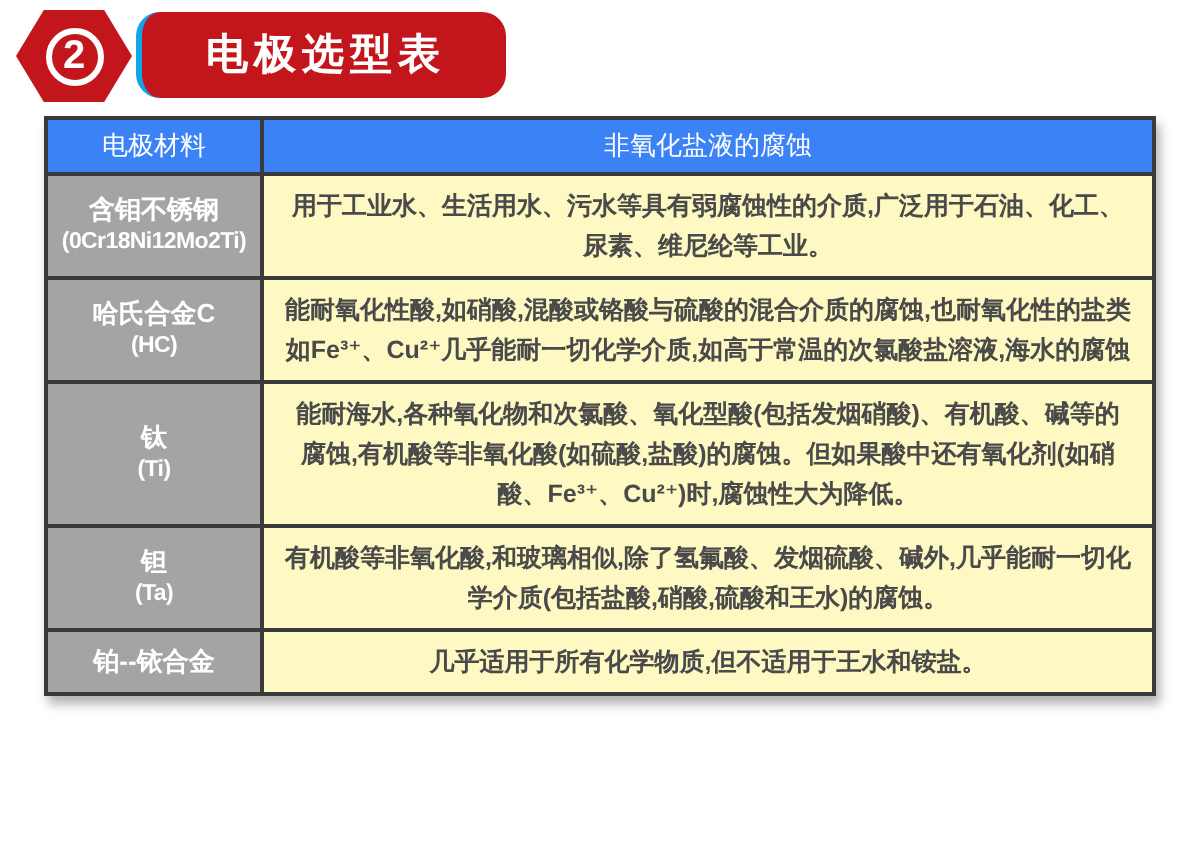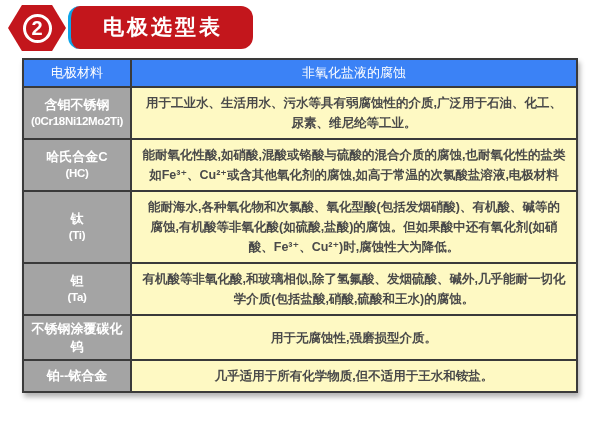--- a/index.html
+++ b/index.html
@@ -113,44 +113,37 @@
         <div>含钼不锈钢</div>
         <div class="code">(0Cr18Ni12Mo2Ti)</div>
       </td>
       <td class="desc-cell">用于工业水、生活用水、污水等具有弱腐蚀性的介质,广泛用于石油、化工、尿素、维尼纶等工业。</td>
     </tr>
     <tr>
       <td class="mat-cell">
         <div>哈氏合金C</div>
         <div class="code">(HC)</div>
       </td>
-      <td class="desc-cell">能耐氧化性酸,如硝酸,混酸或铬酸与硫酸的混合介质的腐蚀,也耐氧化性的盐类如Fe³⁺、Cu²⁺或含其他氧化剂的腐蚀,如高于常温的次氯酸盐溶液,电极材料</td>
+      <td class="desc-cell">能耐氧化性酸,如硝酸,混酸或铬酸与硫酸的混合介质的腐蚀,也耐氧化性的盐类如Fe³⁺、Cu²⁺几乎能耐一切化学介质,如高于常温的次氯酸盐溶液,海水的腐蚀</td>
     </tr>
     <tr>
       <td class="mat-cell">
         <div>钛</div>
         <div class="code">(Ti)</div>
       </td>
       <td class="desc-cell">能耐海水,各种氧化物和次氯酸、氧化型酸(包括发烟硝酸)、有机酸、碱等的腐蚀,有机酸等非氧化酸(如硫酸,盐酸)的腐蚀。但如果酸中还有氧化剂(如硝酸、Fe³⁺、Cu²⁺)时,腐蚀性大为降低。</td>
     </tr>
     <tr>
       <td class="mat-cell">
         <div>钽</div>
         <div class="code">(Ta)</div>
       </td>
       <td class="desc-cell">有机酸等非氧化酸,和玻璃相似,除了氢氟酸、发烟硫酸、碱外,几乎能耐一切化学介质(包括盐酸,硝酸,硫酸和王水)的腐蚀。</td>
     </tr>
     <tr>
       <td class="mat-cell">
-        <div>不锈钢涂覆碳化钨</div>
-        <div class="code"></div>
-      </td>
-      <td class="desc-cell">用于无腐蚀性,强磨损型介质。</td>
-    </tr>
-    <tr>
-      <td class="mat-cell">
         <div>铂--铱合金</div>
         <div class="code"></div>
       </td>
       <td class="desc-cell">几乎适用于所有化学物质,但不适用于王水和铵盐。</td>
     </tr>
   </tbody>
 </table>
 
 </body></html>

